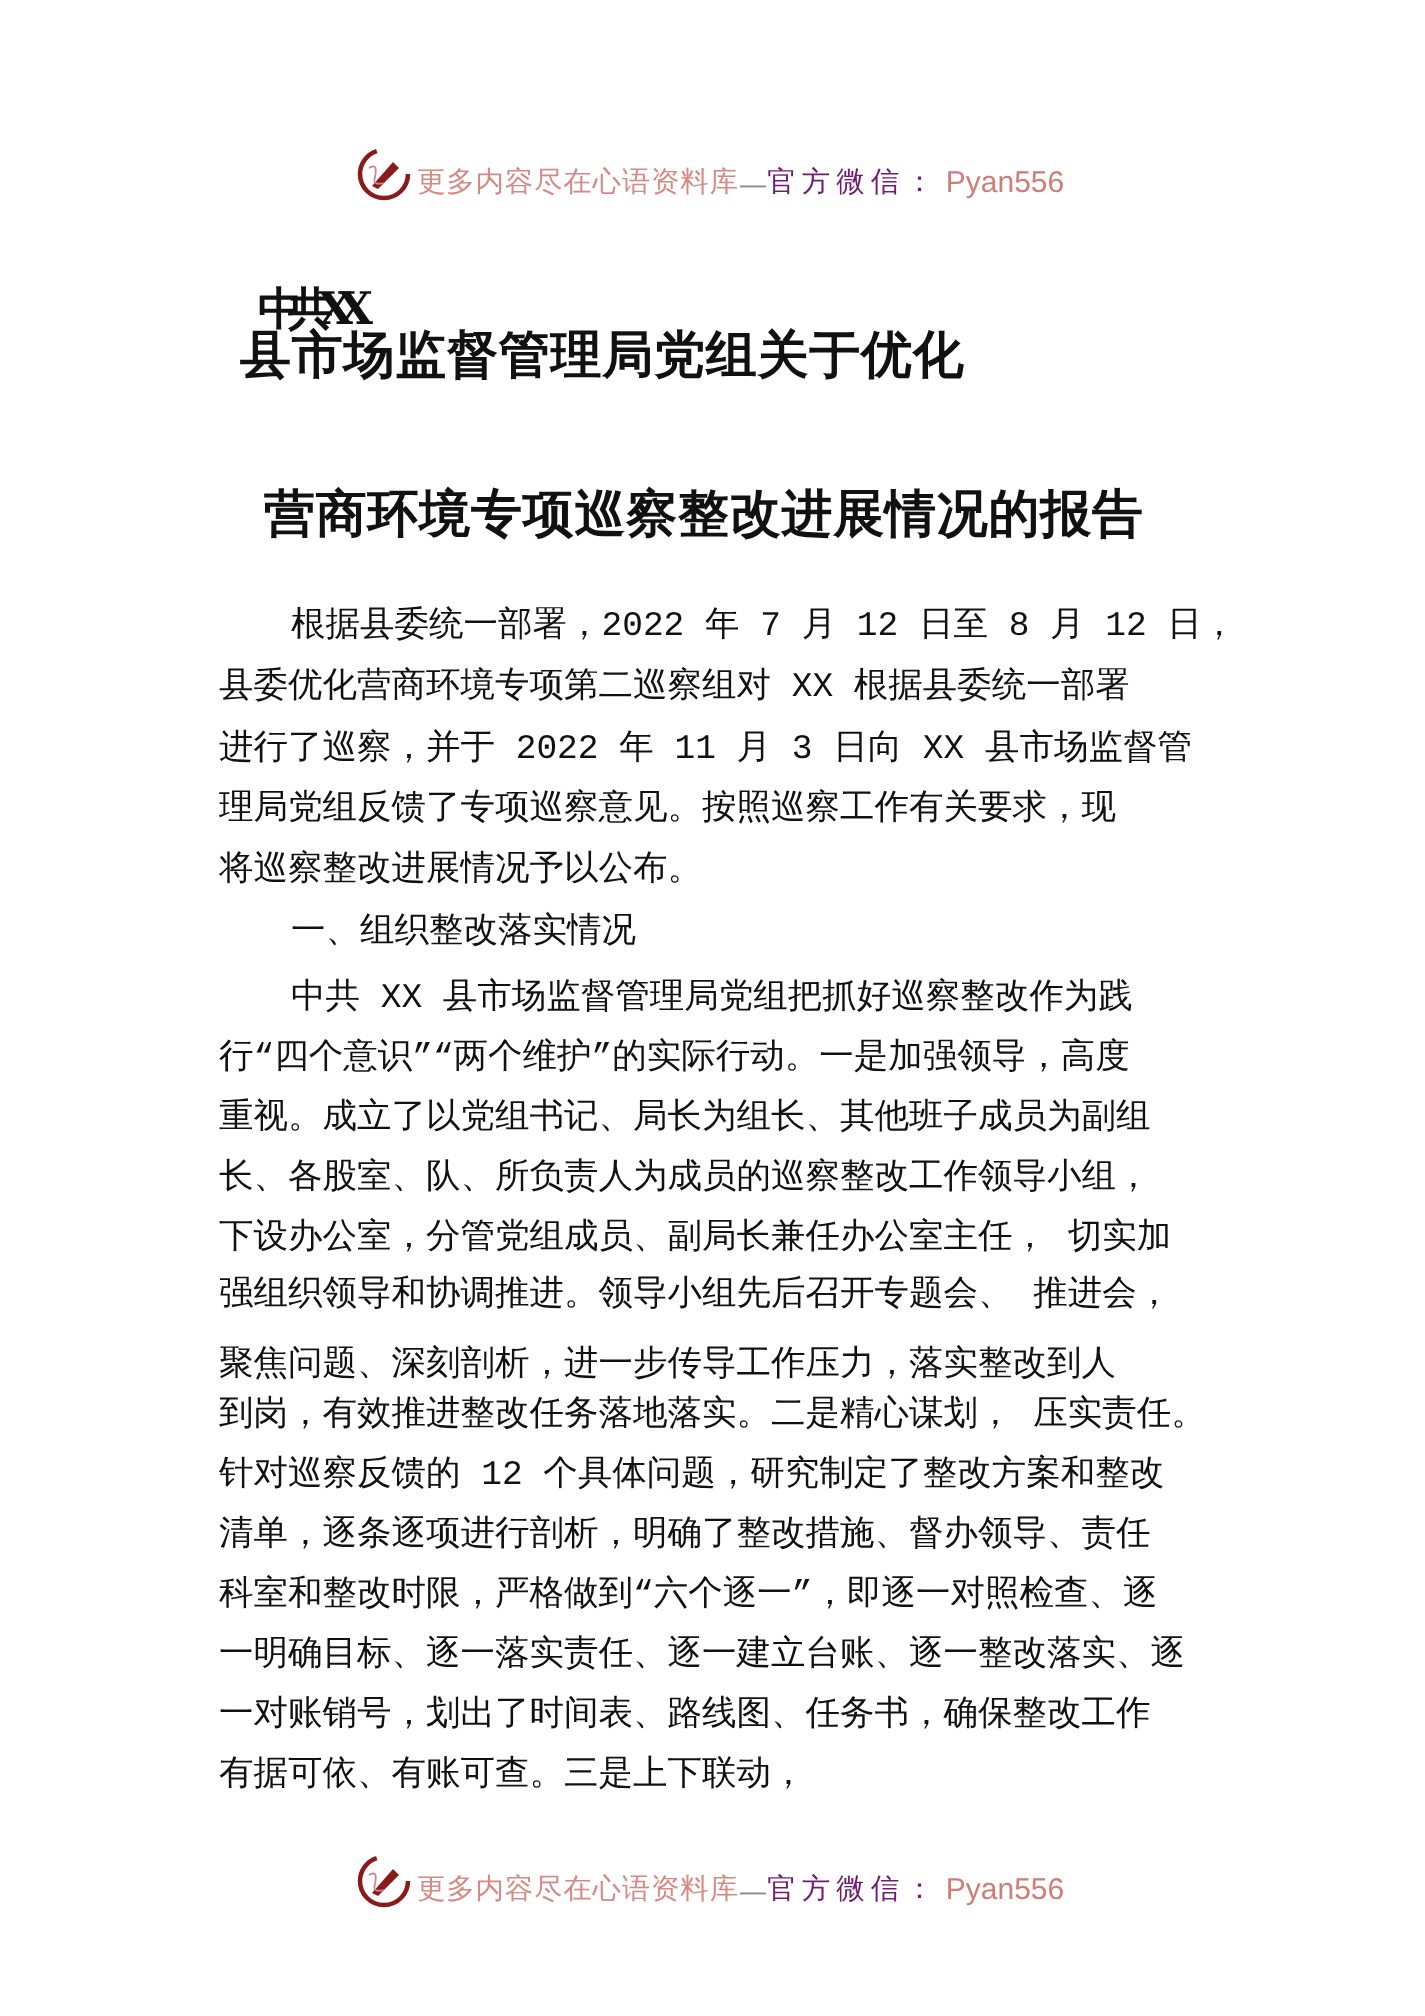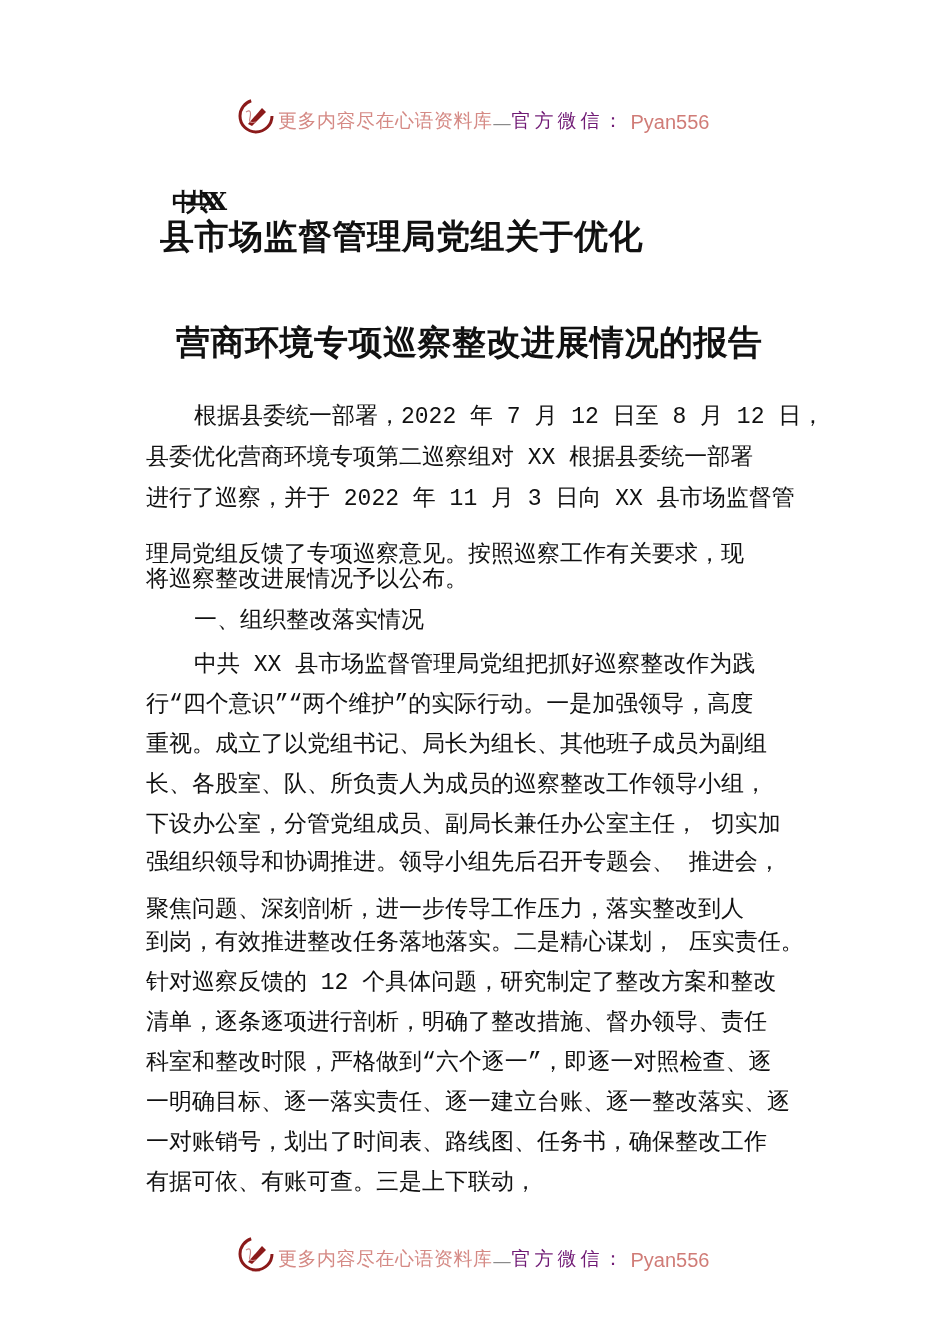--- a/index.html
+++ b/index.html
@@ -5,21 +5,21 @@
     html, body { margin: 0; padding: 0; background: #ffffff; }
     body { width: 950px; height: 1344px; position: relative; overflow: hidden; font-family: "DejaVu Serif", "Liberation Serif", serif; color: #111; }
     .banner { position: absolute; left: 238px; height: 40px; display: flex; align-items: flex-end; white-space: nowrap; }
     .banner.top { top: 94px; }
     .banner.bottom { top: 1232px; }
     .logo { width: 36px; height: 36px; margin-right: 4px; }
     .banner-red { color: #d58a85; font-size: 19px; font-family: "DejaVu Serif", serif; letter-spacing: 0.5px; }
     .banner-dash { color: #8a8a8a; font-size: 19px; }
     .banner-gray { color: #701a75; font-size: 19px; font-family: "DejaVu Serif", serif; letter-spacing: 4px; }
     .banner-id { color: #d07c77; font-size: 20px; font-family: "Liberation Sans", sans-serif; margin-left: 4px; }
-    .title-pre { position: absolute; left: 172px; top: 186px; font-size: 24px; font-weight: bold; letter-spacing: -10px; font-family: "DejaVu Serif", serif; text-align: center; }
+    .title-pre { position: absolute; left: 172px; top: 186px; font-size: 30px; font-weight: bold; letter-spacing: -10px; font-family: "DejaVu Serif", serif; text-align: center; }
     .title-line { position: absolute; font-size: 34px; font-weight: bold; white-space: nowrap; font-family: "DejaVu Serif", serif; letter-spacing: 0.5px; }
     .t1 { left: 160px; top: 214px; }
     .t2 { left: 176px; top: 298px; margin-top: 22px; }
     .line { position: absolute; left: 146px; font-size: 23px; line-height: 30px; white-space: nowrap; font-family: Liberation Mono, monospace; }
     .line.indent { left: 194px; }
   </style>
 </head>
 <body>
 
 <div class="banner top">
@@ -34,21 +34,21 @@
   <span class="banner-id">Pyan556</span>
 </div>
 
 <div class="title-pre">中共XX</div>
 <div class="title-line t1">县市场监督管理局党组关于优化</div>
 <div class="title-line t2">营商环境专项巡察整改进展情况的报告</div>
 
 <div class="line indent" style="top:402px">根据县委统一部署，2022 年 7 月 12 日至 8 月 12 日，</div>
 <div class="line" style="top:443px">县委优化营商环境专项第二巡察组对 XX 根据县委统一部署</div>
 <div class="line" style="top:484px">进行了巡察，并于 2022 年 11 月 3 日向 XX 县市场监督管</div>
-<div class="line" style="top:540px">理局党组反馈了专项巡察意见。按照巡察工作有关要求，现</div>
+<div class="line" style="top:524px">理局党组反馈了专项巡察意见。按照巡察工作有关要求，现</div>
 <div class="line" style="top:565px">将巡察整改进展情况予以公布。</div>
 <div class="line indent" style="top:606px">一、组织整改落实情况</div>
 <div class="line indent" style="top:650px">中共 XX 县市场监督管理局党组把抓好巡察整改作为践</div>
 <div class="line" style="top:690px">行“四个意识”“两个维护”的实际行动。一是加强领导，高度</div>
 <div class="line" style="top:730px">重视。成立了以党组书记、局长为组长、其他班子成员为副组</div>
 <div class="line" style="top:770px">长、各股室、队、所负责人为成员的巡察整改工作领导小组，</div>
 <div class="line" style="top:810px">下设办公室，分管党组成员、副局长兼任办公室主任， 切实加</div>
 <div class="line" style="top:848px">强组织领导和协调推进。领导小组先后召开专题会、 推进会，</div>
 <div class="line" style="top:895px">聚焦问题、深刻剖析，进一步传导工作压力，落实整改到人</div>
 <div class="line" style="top:928px">到岗，有效推进整改任务落地落实。二是精心谋划， 压实责任。</div>

